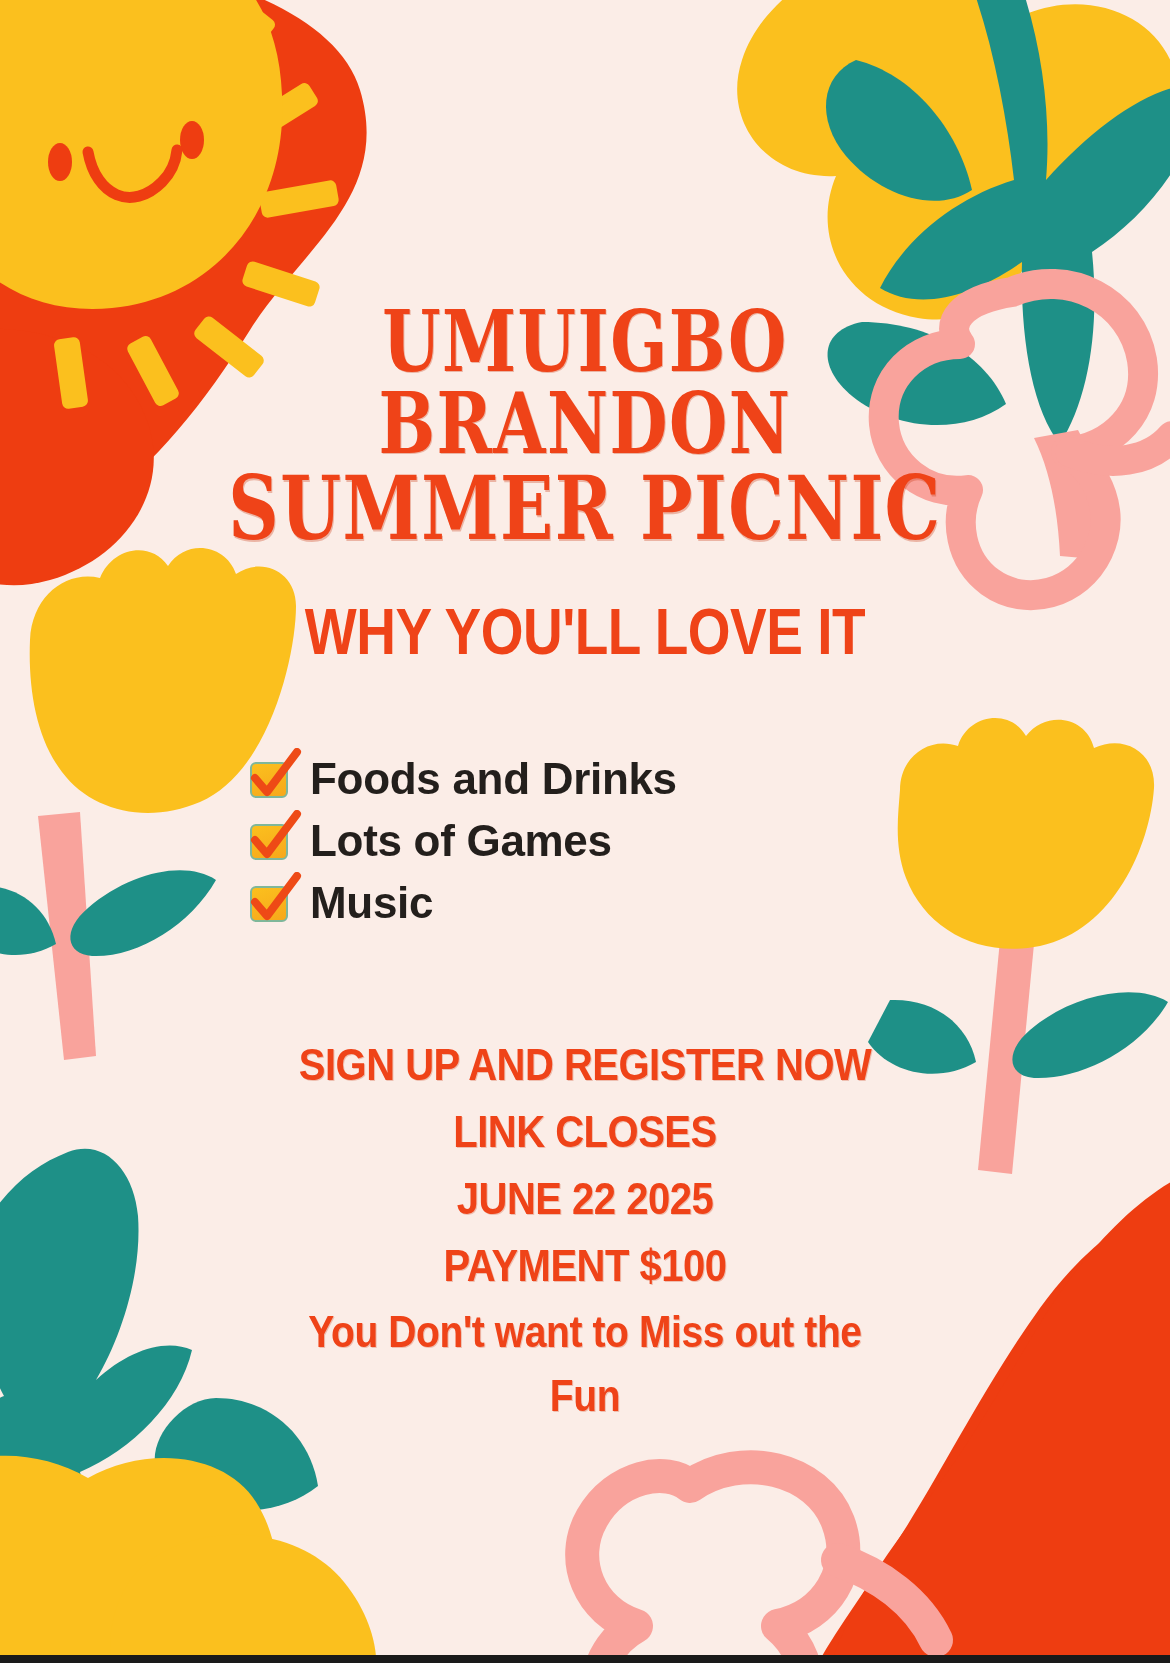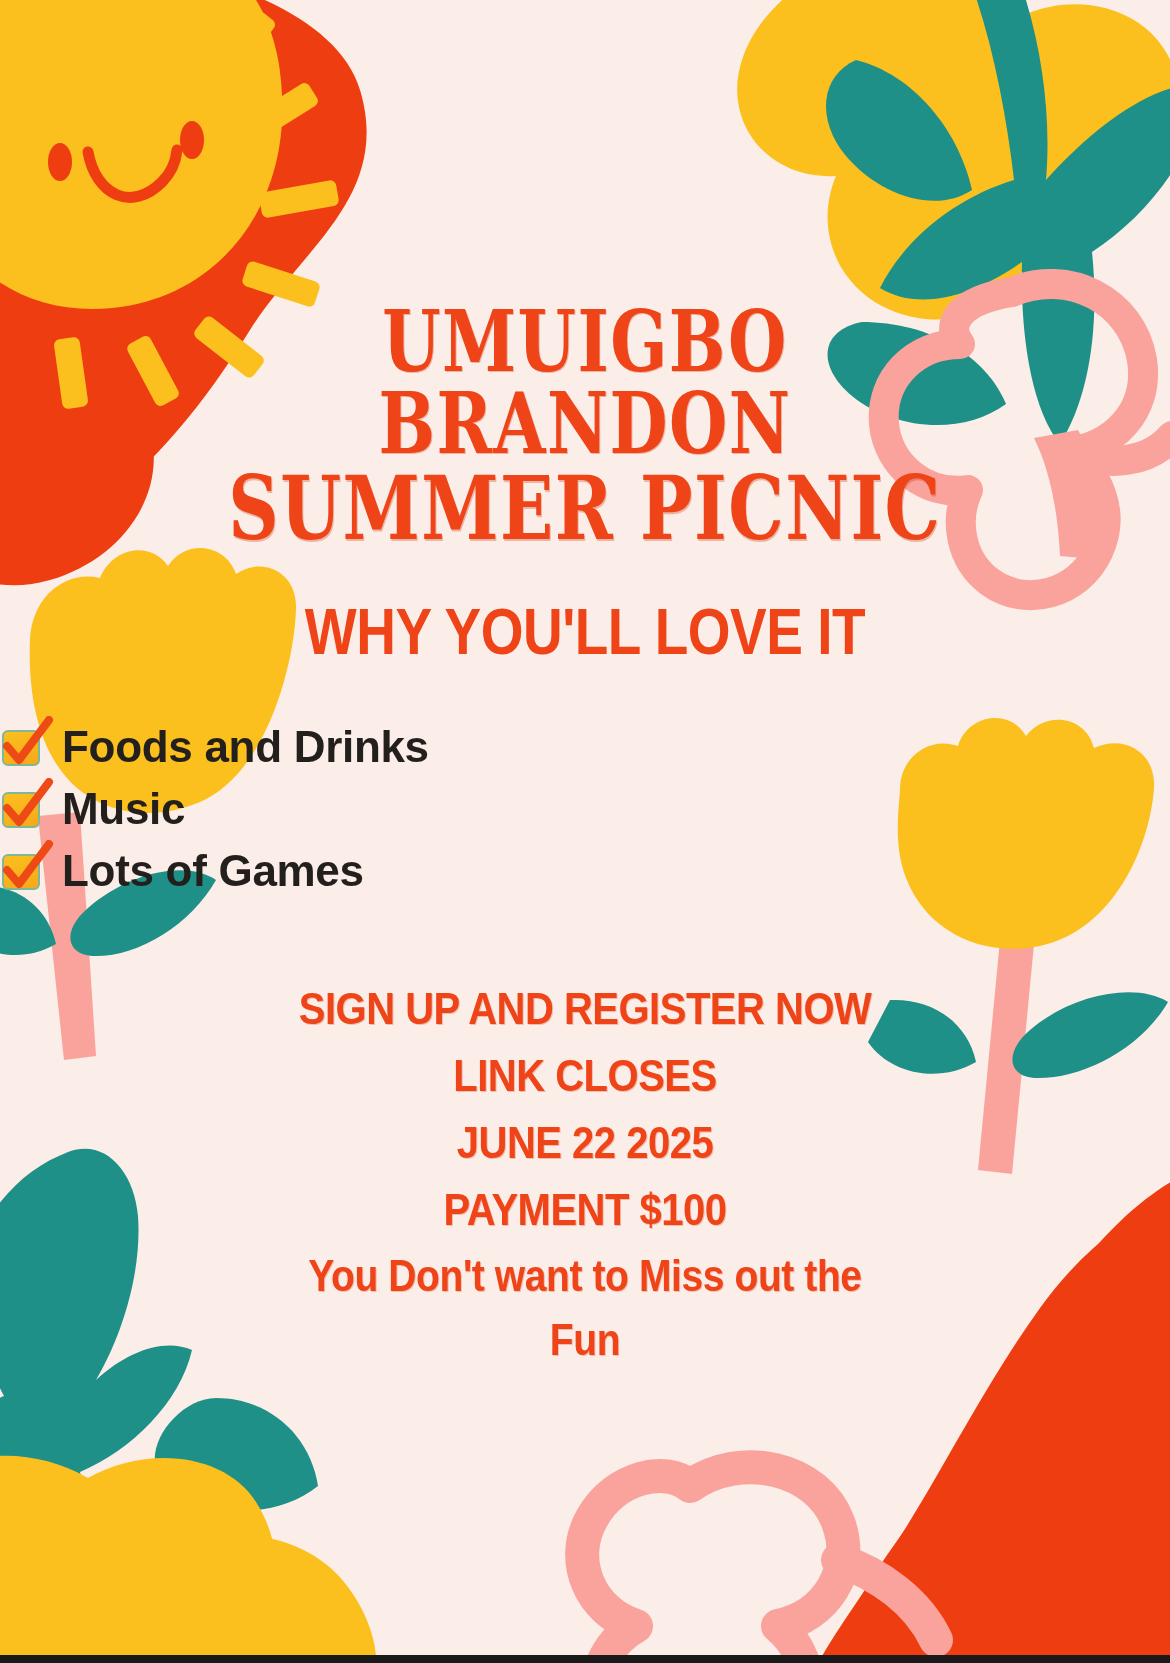--- a/index.html
+++ b/index.html
@@ -57,22 +57,23 @@
     font-size:55px;
     letter-spacing:-0.5px;
     transform:scaleY(1.18);
     transform-origin:center top;
     text-align:center;
     width:100%;
   }
 
   
   .checklist {
-    margin-top:64px;
+    margin-top:96px;
     width:100%;
+    padding-left:248px;
     display:flex;
     flex-direction:column;
     gap:12px;
   }
   .check-row {
     display:flex;
     align-items:center;
     gap:20px;
     height:50px;
   }
@@ -95,21 +96,21 @@
     font-family:"Liberation Sans", sans-serif;
     font-weight:bold;
     font-size:44px;
     line-height:1;
     letter-spacing:-0.3px;
     white-space:nowrap;
   }
 
   
   .cta {
-    margin-top:88px;
+    margin-top:112px;
     width:100%;
     text-align:center;
     display:flex;
     flex-direction:column;
     align-items:center;
   }
   .cta-line {
     color:#EF4318;
     font-family:"Liberation Sans", sans-serif;
     font-weight:bold;
@@ -275,31 +276,31 @@
         <span class="check-label">Foods and Drinks</span>
       </div>
 
       <div class="check-row">
         <span class="check-icon">
           <span class="box"></span>
           <svg class="tick" width="58" height="56" viewBox="0 0 58 56" xmlns="http://www.w3.org/2000/svg">
             <path d="M8,30 L 20,44 L 50,4" fill="none" stroke="#EE4A16" stroke-width="8" stroke-linecap="round" stroke-linejoin="round"></path>
           </svg>
         </span>
-        <span class="check-label">Music</span>
+        <span class="check-label">Lots of Games</span>
       </div>
 
       <div class="check-row">
         <span class="check-icon">
           <span class="box"></span>
           <svg class="tick" width="58" height="56" viewBox="0 0 58 56" xmlns="http://www.w3.org/2000/svg">
             <path d="M8,30 L 20,44 L 50,4" fill="none" stroke="#EE4A16" stroke-width="8" stroke-linecap="round" stroke-linejoin="round"></path>
           </svg>
         </span>
-        <span class="check-label">Lots of Games</span>
+        <span class="check-label">Music</span>
       </div>
 
 
     </div>
 
     <div class="cta">
       <div class="cta-line cta-1">SIGN UP AND REGISTER NOW</div>
       <div class="cta-line cta-2">LINK CLOSES</div>
       <div class="cta-line cta-3">JUNE 22 2025</div>
       <div class="cta-line cta-4">PAYMENT $100</div>

